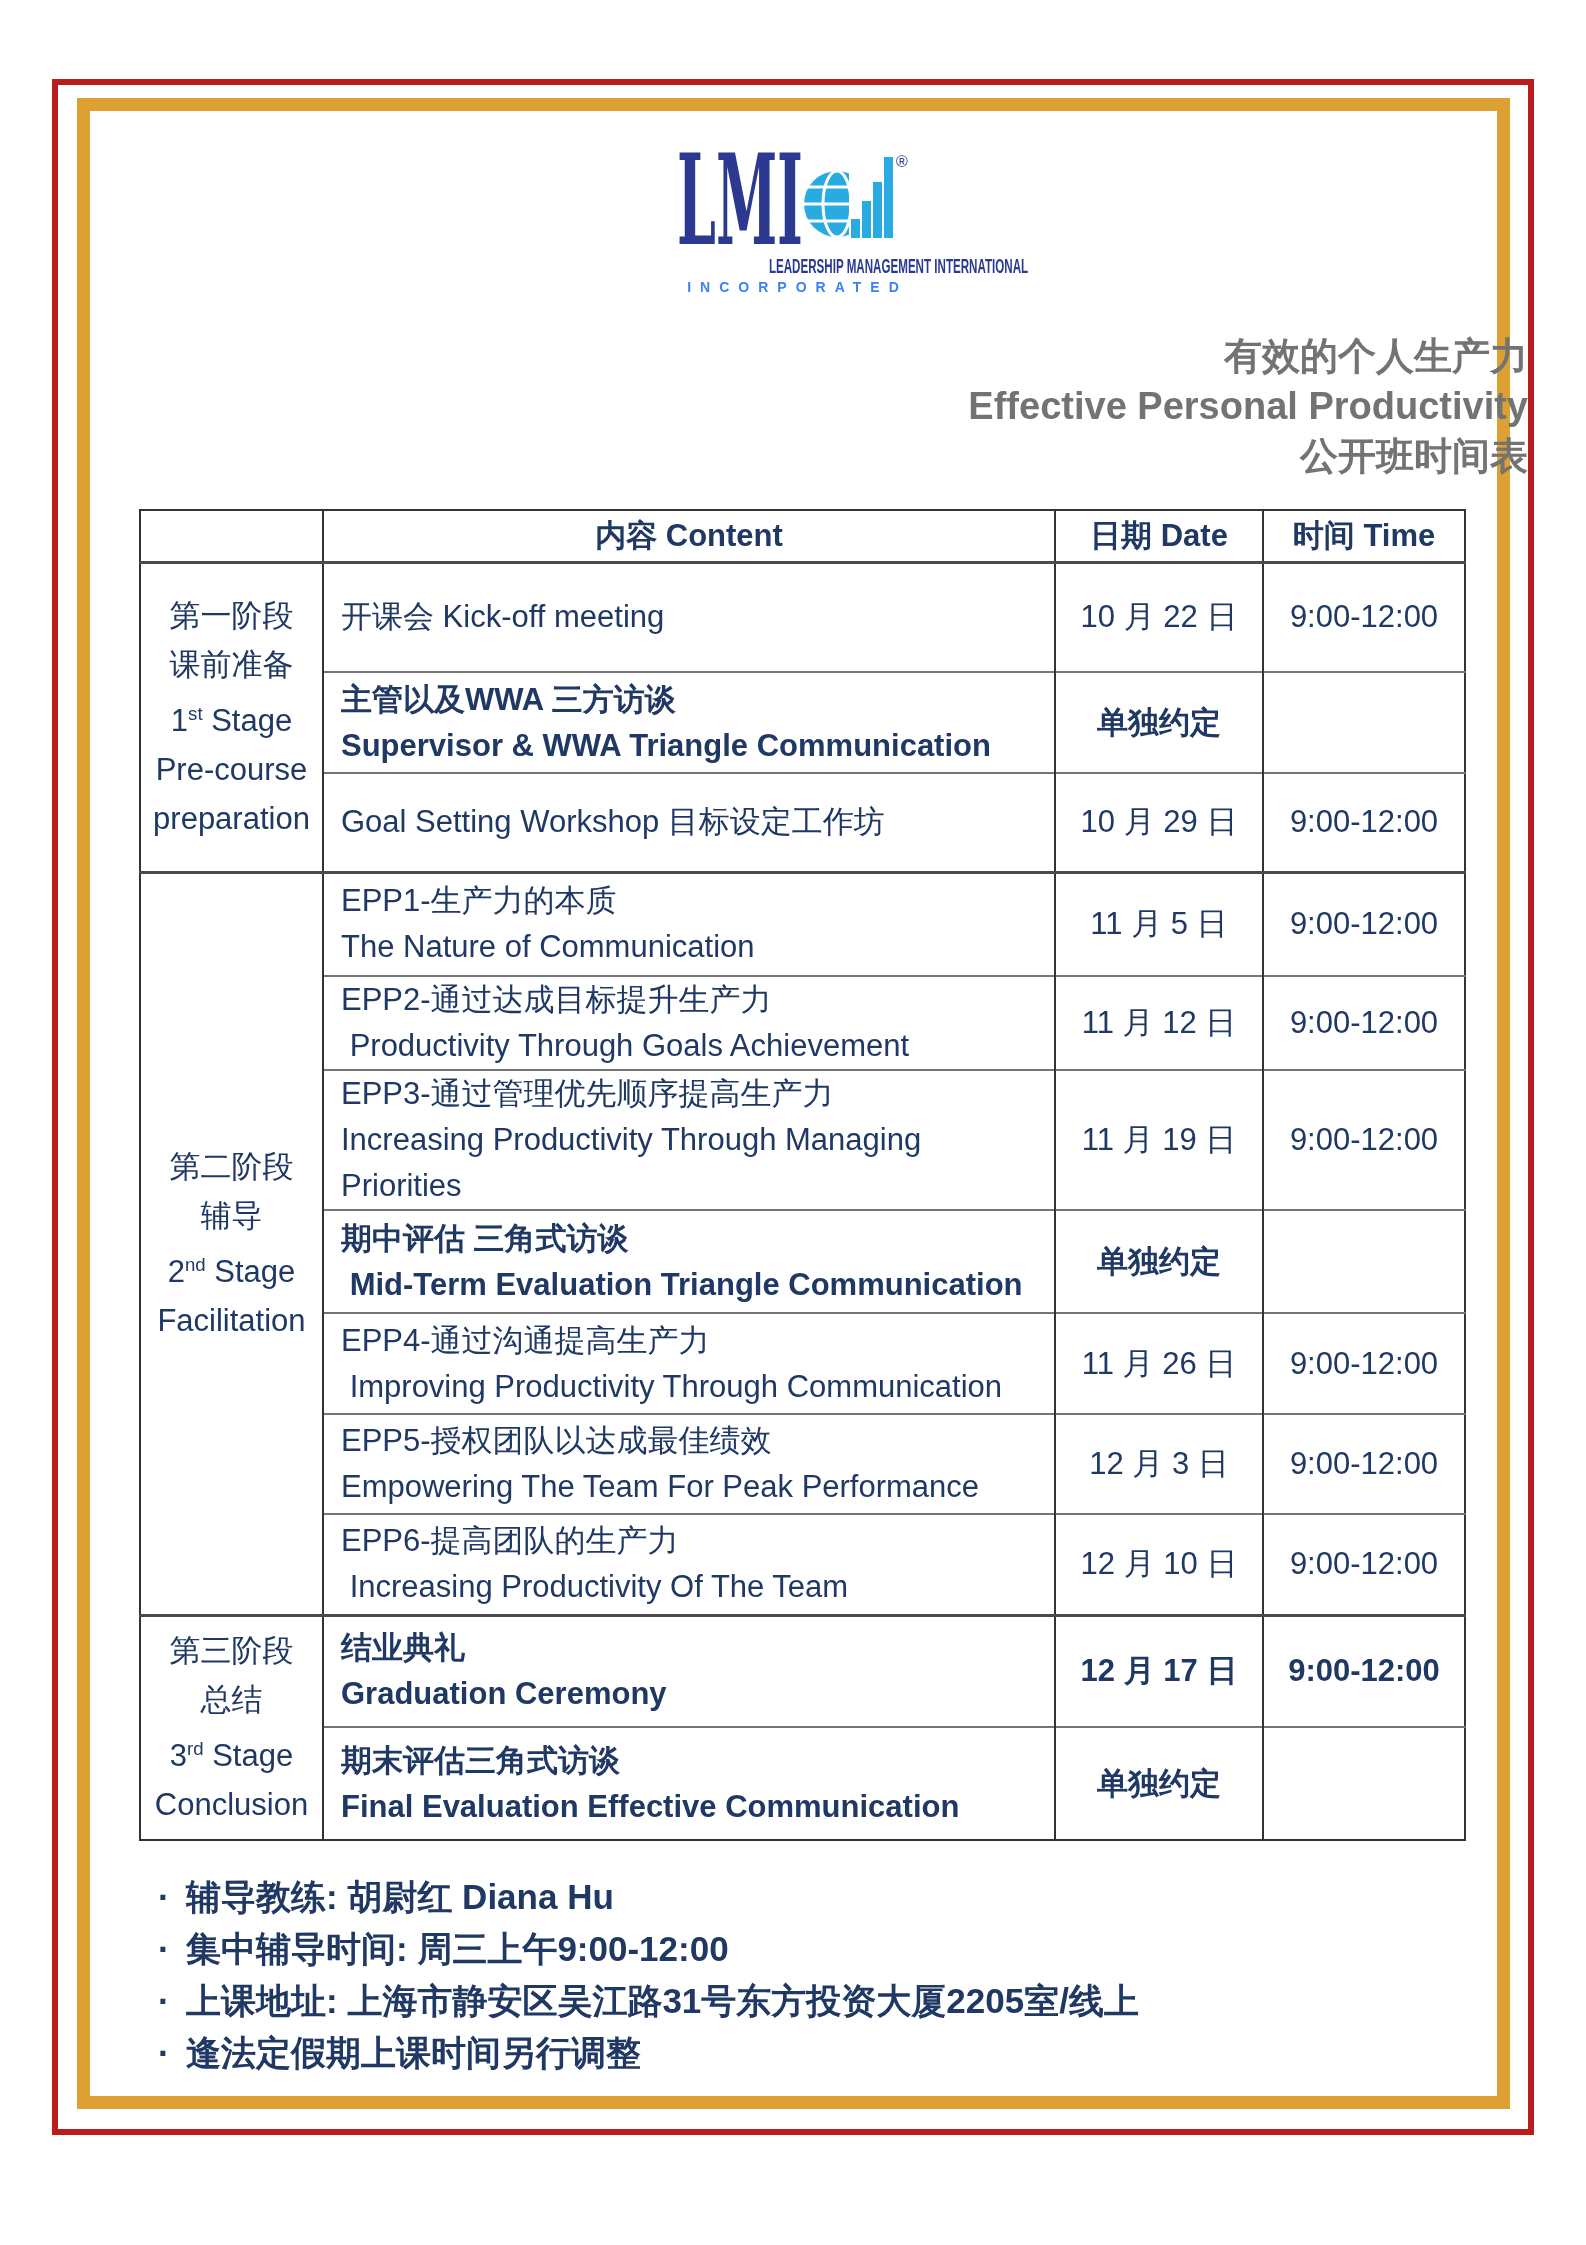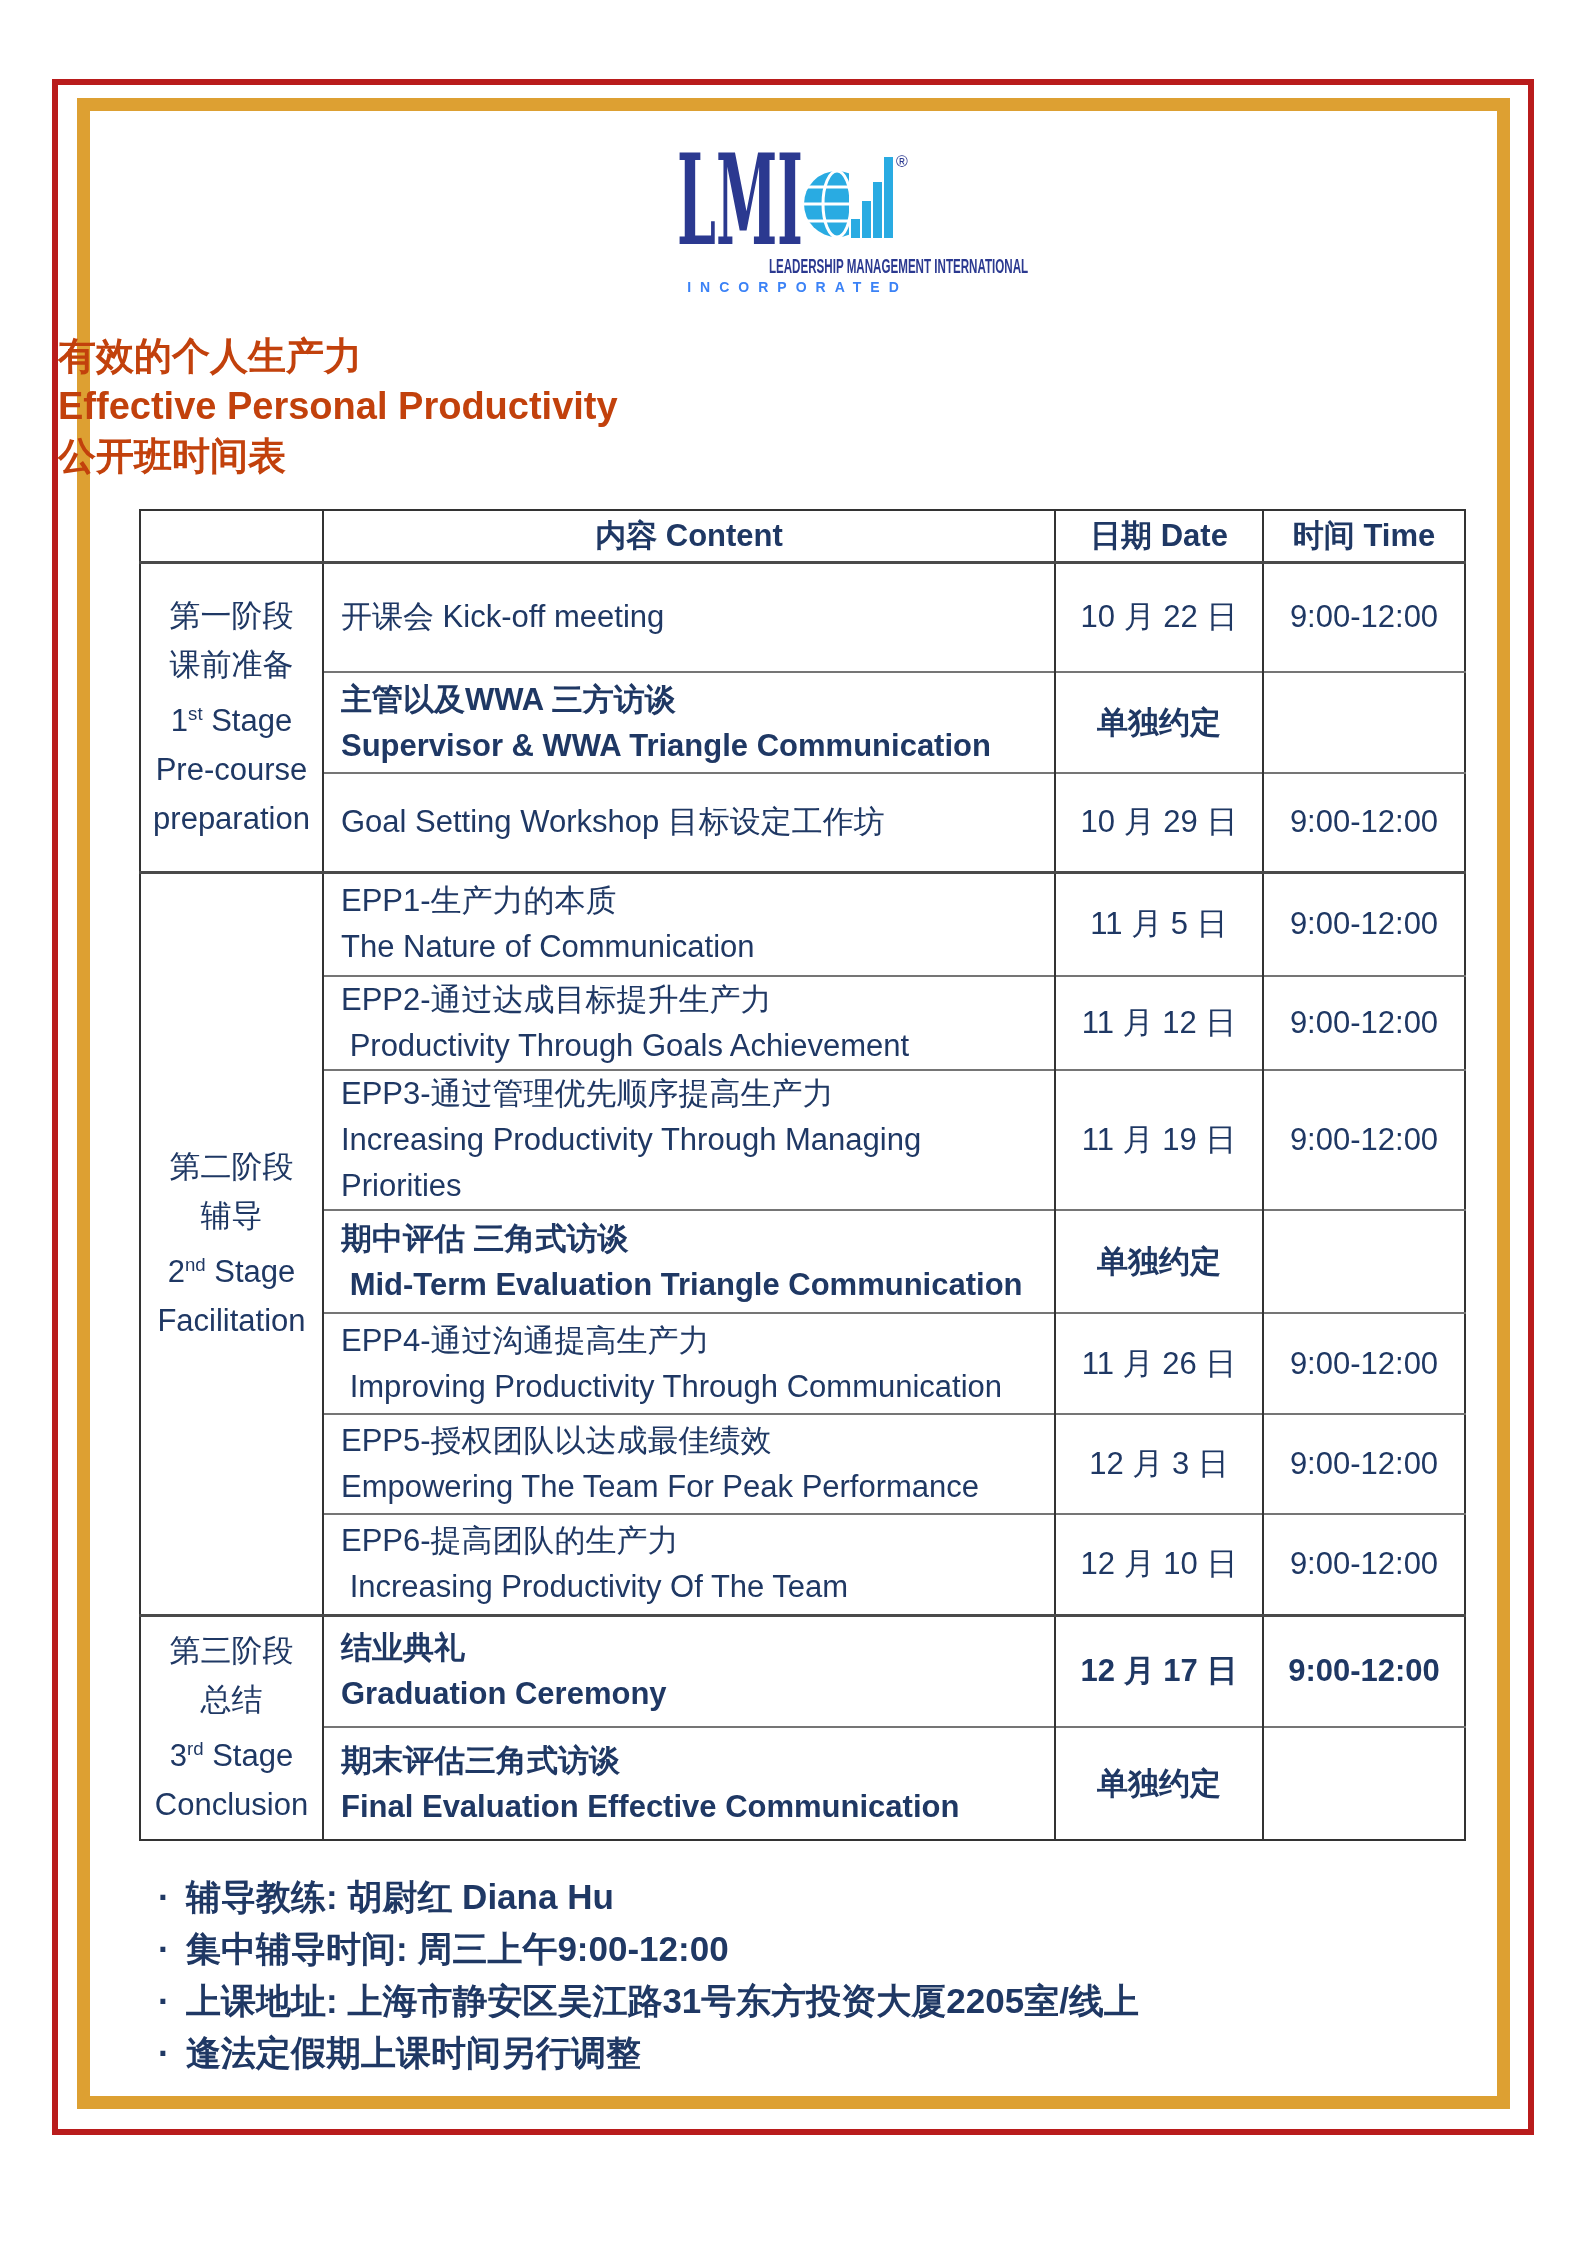--- a/index.html
+++ b/index.html
@@ -13,22 +13,22 @@
 
   
   .logo-block { width:236px; margin:0 auto; text-align:center; }
   .logo-caption1 { margin-top:2px; font-size:20px; font-weight:bold; color:#2B3990;
     white-space:nowrap; }
   .logo-caption1 span { display:inline-block; transform:scaleX(0.58); transform-origin:center; }
   .logo-caption2 { margin-top:1px; font-size:14px; font-weight:bold; color:#3b82f6;
     letter-spacing:9px; margin-right:-9px; white-space:nowrap; }
 
   
-  .title-block { margin-top:36px; text-align:left; font-weight:bold;
-    font-size:38px; line-height:50px; color:#c2410c; }
+  .title-block { margin-top:36px; text-align:right; font-weight:bold;
+    font-size:38px; line-height:50px; color:#737373; }
 
   
   table.schedule { margin:28px 0 0 81px; width:1325px; border-collapse:collapse;
     table-layout:fixed; border:2px solid #333333; }
   col.c-stage { width:183px; } col.c-content { width:732px; }
   col.c-date { width:208px; } col.c-time { width:202px; }
   .schedule th, .schedule td { border-left:2px solid #333333; vertical-align:middle;
     color:#1F3864; }
   .schedule th { height:52px; font-size:31px; font-weight:bold; 
     border-bottom:3px solid #4a4a4a; }

